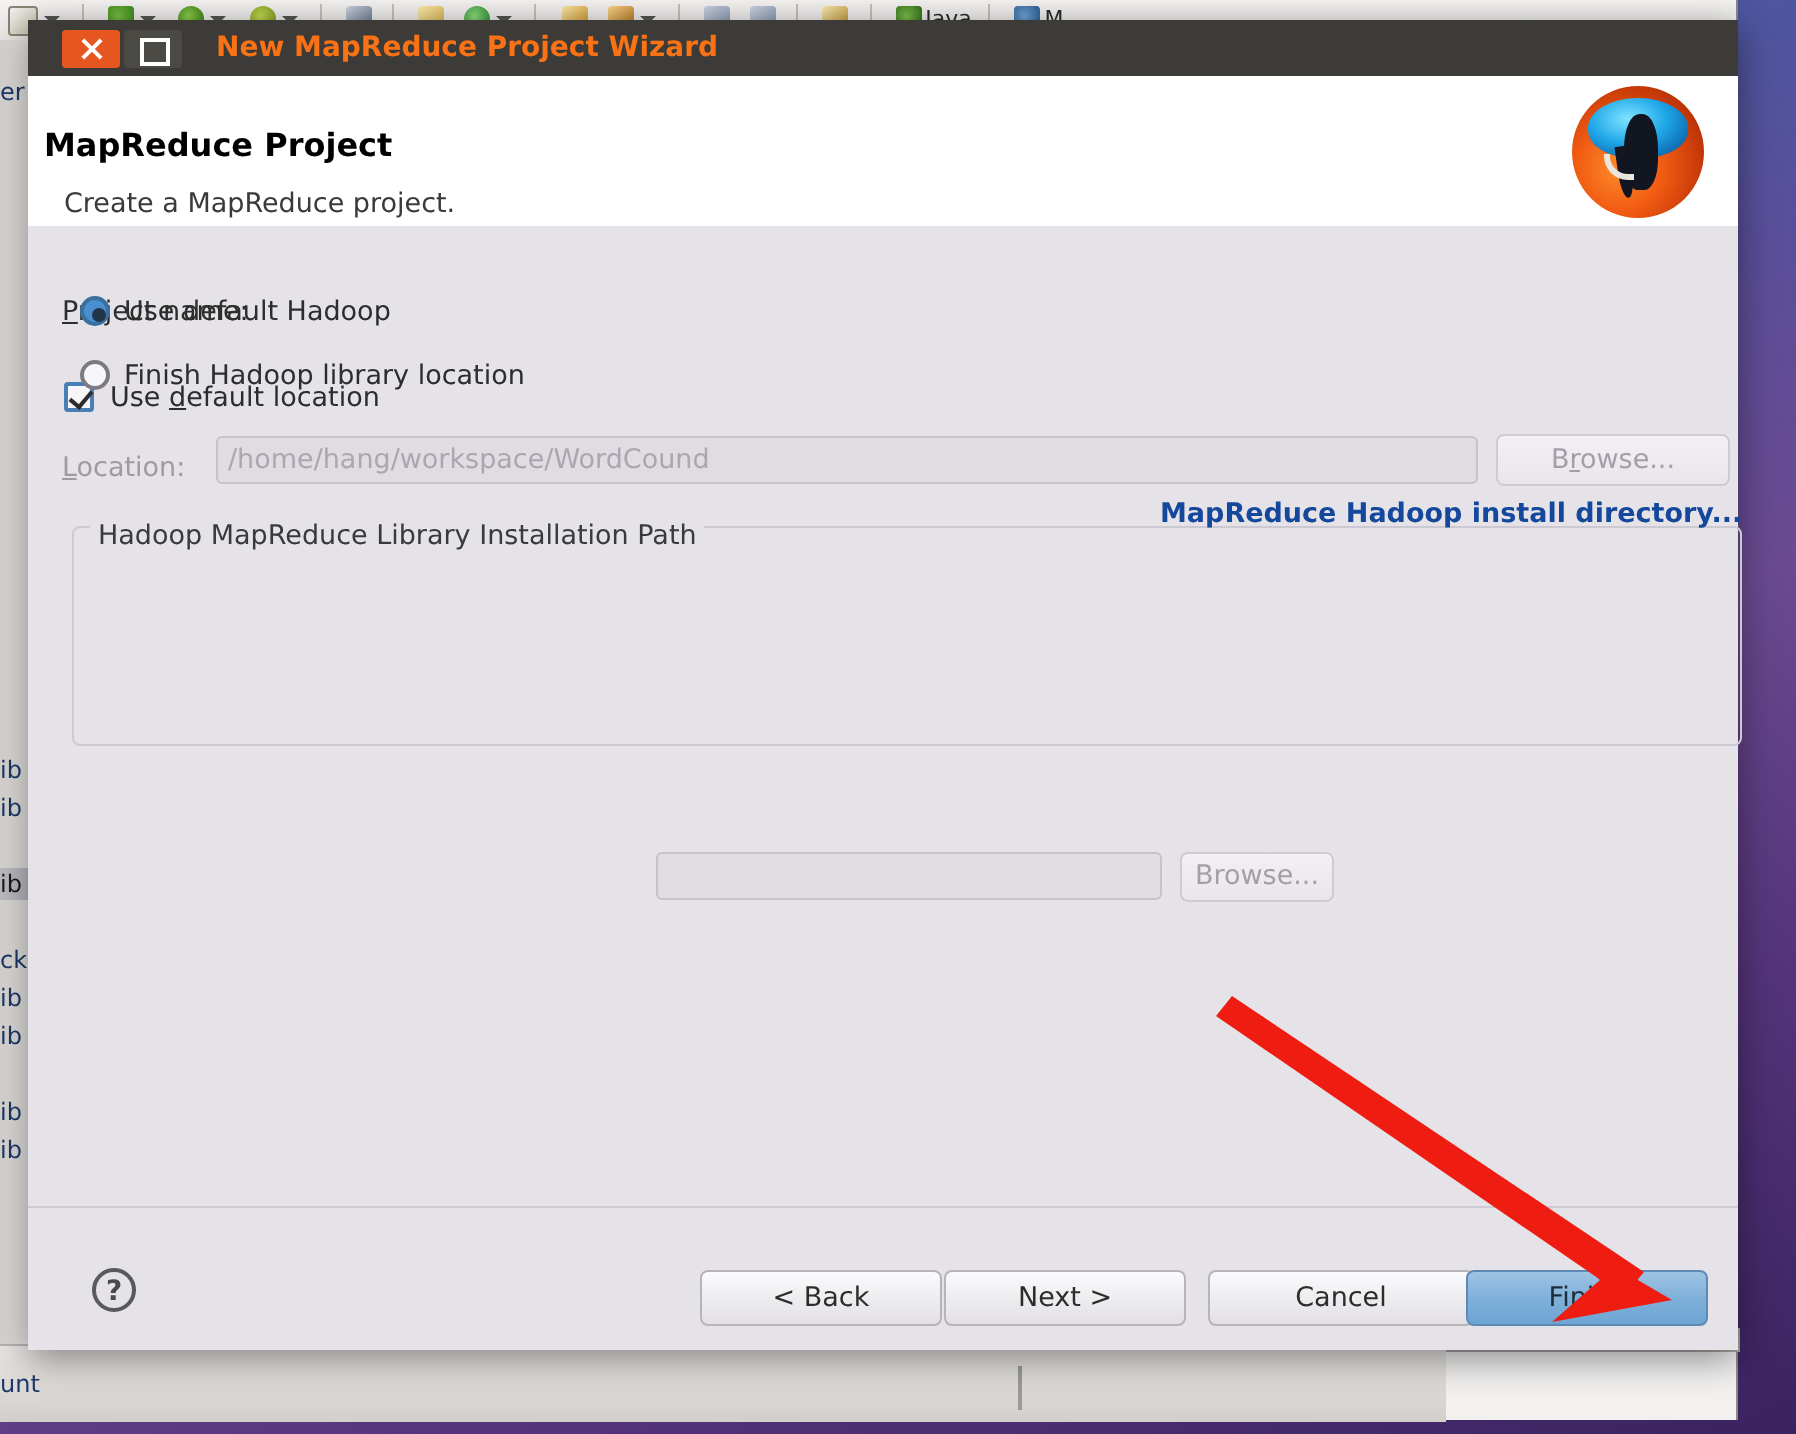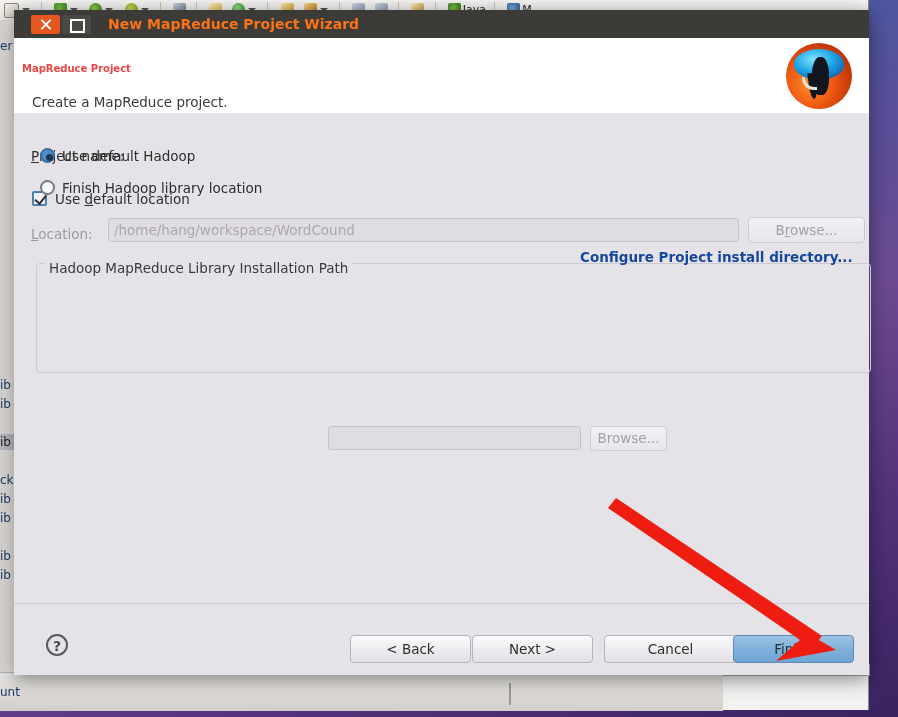--- a/index.html
+++ b/index.html
@@ -88,21 +88,21 @@
   }
   #title-text{
     position:absolute;left:94px;top:5px;height:19px;line-height:19px;
     color:#f97316;font-weight:bold;font-size:14px;white-space:nowrap;
   }
 
   #header{
     position:absolute;left:0;top:28px;width:855px;height:75px;background:#ffffff;
     border-bottom:1px solid #c8c5c9;
   }
-  #header-title{position:absolute;left:8px;top:25px;font-weight:bold;font-size:10px;color:#ef4444;}
+  #header-title{position:absolute;left:8px;top:25px;font-weight:bold;font-size:16px;color:#000000;}
   #header-sub{position:absolute;left:18px;top:56px;font-size:13.5px;color:#3a3a3a;}
   #header-logo{
     position:absolute;left:772px;top:5px;width:66px;height:66px;
     border-radius:50%;
     background:radial-gradient(circle at 36% 62%, #ff8c2a 0%, #f05a12 38%, #c23708 72%, #8d2605 100%);
     overflow:hidden;
   }
   #header-logo .ear{
     position:absolute;left:8px;top:6px;width:50px;height:30px;border-radius:50% 50% 45% 45%;
     background:radial-gradient(ellipse at 40% 35%, #7fe4ff 0%, #1fa7e8 45%, #0a5fa8 85%);
@@ -306,21 +306,21 @@
     <div id="radio-default">
       <span class="rad on"></span>
       <span id="radio-default-label" class="lbl">Use default Hadoop</span>
     </div>
 
     <div id="radio-specify">
       <span class="rad"></span>
       <span id="radio-specify-label" class="lbl">Finish Hadoop library location</span>
     </div>
 
-    <div id="configure-link">Configure Project install directory...</div>
+    <div id="configure-link">MapReduce Hadoop install directory...</div>
 
     <div id="hadoop-path-input"></div>
     <div id="hadoop-browse" class="btn disabled">Browse...</div>
   </div>
 
   <div id="footer-sep"></div>
   <div id="footer">
     <div id="help-btn">?</div>
     <div id="btn-back" class="btn navbtn">&lt; Back</div>
     <div id="btn-next" class="btn navbtn">Next &gt;</div>

